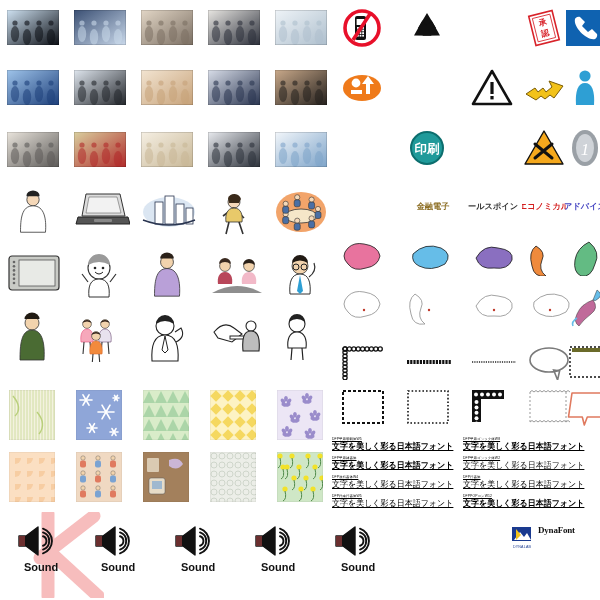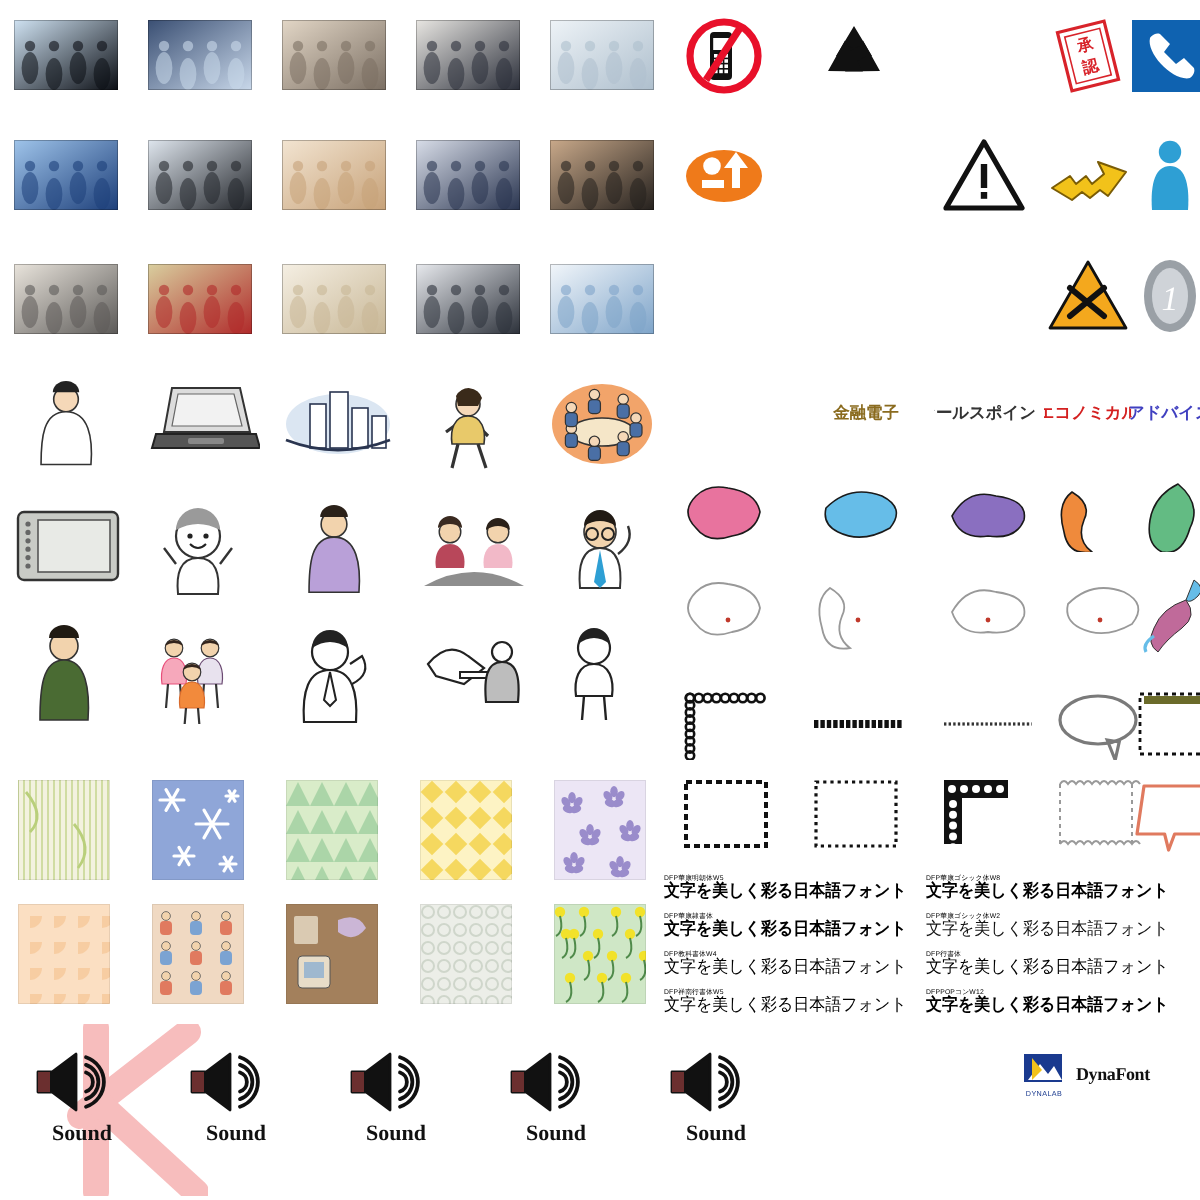--- a/index.html
+++ b/index.html
@@ -9,41 +9,41 @@
     position:relative;overflow:hidden;
   }
   #sheet{position:absolute;left:0;top:0;width:600px;height:600px;}
 
   .cell{position:absolute;}
 
   
   .photo{width:52px;height:35px;overflow:hidden;position:relative;}
 
   
-  .fontblk{position:absolute;}
+  .fontblk{position:absolute;text-decoration:underline;}
   .fontname{font-size:3.4px;line-height:4px;color:#000;letter-spacing:.1px;
             font-family:"Liberation Sans",sans-serif;white-space:nowrap;}
   .fontsample{font-size:8.6px;line-height:10px;color:#000;white-space:nowrap;
               font-family:"DejaVu Sans",sans-serif;}
   .fs-b{font-weight:bold;}
   .fs-n{font-weight:normal;}
   .fs-serif{font-family:"DejaVu Serif",serif;}
   .fs-cond{transform:scaleX(.93);transform-origin:left center;}
 
   
   .sound{position:absolute;width:78px;height:62px;text-align:center;}
   .sound .lbl{font-size:11px;font-weight:bold;color:#111;
-              font-family:Liberation Serif, serif;margin-top:1px;text-align:center;}
+              font-family:Liberation Sans, sans-serif;margin-top:1px;text-align:center;}
   .spk{width:56px;height:36px;margin:0 auto;position:relative;}
 
   .kmark{position:absolute;left:20px;top:512px;width:84px;height:86px;
          pointer-events:none;}
 
   
-  .logo{position:absolute;left:512px;top:525px;display:flex;align-items:center;gap:6px;}
+  .logo{position:absolute;left:512px;top:525px;display:flex;align-items:flex-start;gap:6px;}
   .logo .mark{width:20px;height:20px;position:relative;}
   .logo .cap{font-size:3.6px;color:#1a3a8f;letter-spacing:.2px;text-align:center;
              margin-top:0px;font-family:"Liberation Sans",sans-serif;}
   .logo .wm{font-size:9px;font-weight:bold;color:#111;
             font-family:"Liberation Serif",serif;letter-spacing:-.2px;}
 </style>
 </head>
 <body>
 
 <div id="sheet">
@@ -407,20 +407,27 @@
     </div>
     <div class="cell" style="width: 44px; height: 40px; position: absolute; left: 522px; top: 68px;">
       <svg viewBox="0 0 44 40" width="44" height="40" style="display: block;">
         <path d="M4 26 l9-6 3 4 5-4 3 4 6-5 -3-6 14 5 -9 12 -4-3 -5 4 -4-3 -5 4 z" fill="#f2c21a" stroke="#7a5c06" stroke-width="1" stroke-linejoin="round"></path>
       </svg>
     </div>
     <div class="cell" style="width: 44px; height: 40px; position: absolute; left: 563px; top: 68px;">
       <svg viewBox="0 0 44 40" width="44" height="40" style="display: block;">
         <circle cx="22" cy="8" r="5.6" fill="#2e9fd4"></circle>
         <path d="M22 15 c7 0 10 8 9 22 h-18 c-1-14 2-22 9-22 z" fill="#2e9fd4"></path>
+      </svg>
+    </div>
+    <div class="cell" style="width: 44px; height: 40px; position: absolute; left: 405px; top: 128px;">
+      <svg viewBox="0 0 44 40" width="44" height="40" style="display: block;">
+        <circle cx="22" cy="20" r="16" fill="#1f9a9a"></circle>
+        <circle cx="22" cy="20" r="16" fill="none" stroke="#0c6e6e" stroke-width="2"></circle>
+        <text x="22" y="25" text-anchor="middle" font-size="12.5" fill="#fff" font-family="DejaVu Sans, sans-serif" font-weight="bold">印刷</text>
       </svg>
     </div>
     <div class="cell" style="width: 44px; height: 40px; position: absolute; left: 522px; top: 128px;">
       <svg viewBox="0 0 44 40" width="44" height="40" style="display: block;">
         <path d="M22 3 L41 36 H3 Z" fill="#f4a81d" stroke="#111" stroke-width="1.4" stroke-linejoin="round"></path>
         <path d="M13 30 L30 16 M30 30 L13 16" stroke="#111" stroke-width="3" stroke-linecap="round"></path>
       </svg>
     </div>
     <div class="cell" style="width: 44px; height: 40px; position: absolute; left: 563px; top: 128px;">
       <svg viewBox="0 0 44 40" width="44" height="40" style="display: block;">

